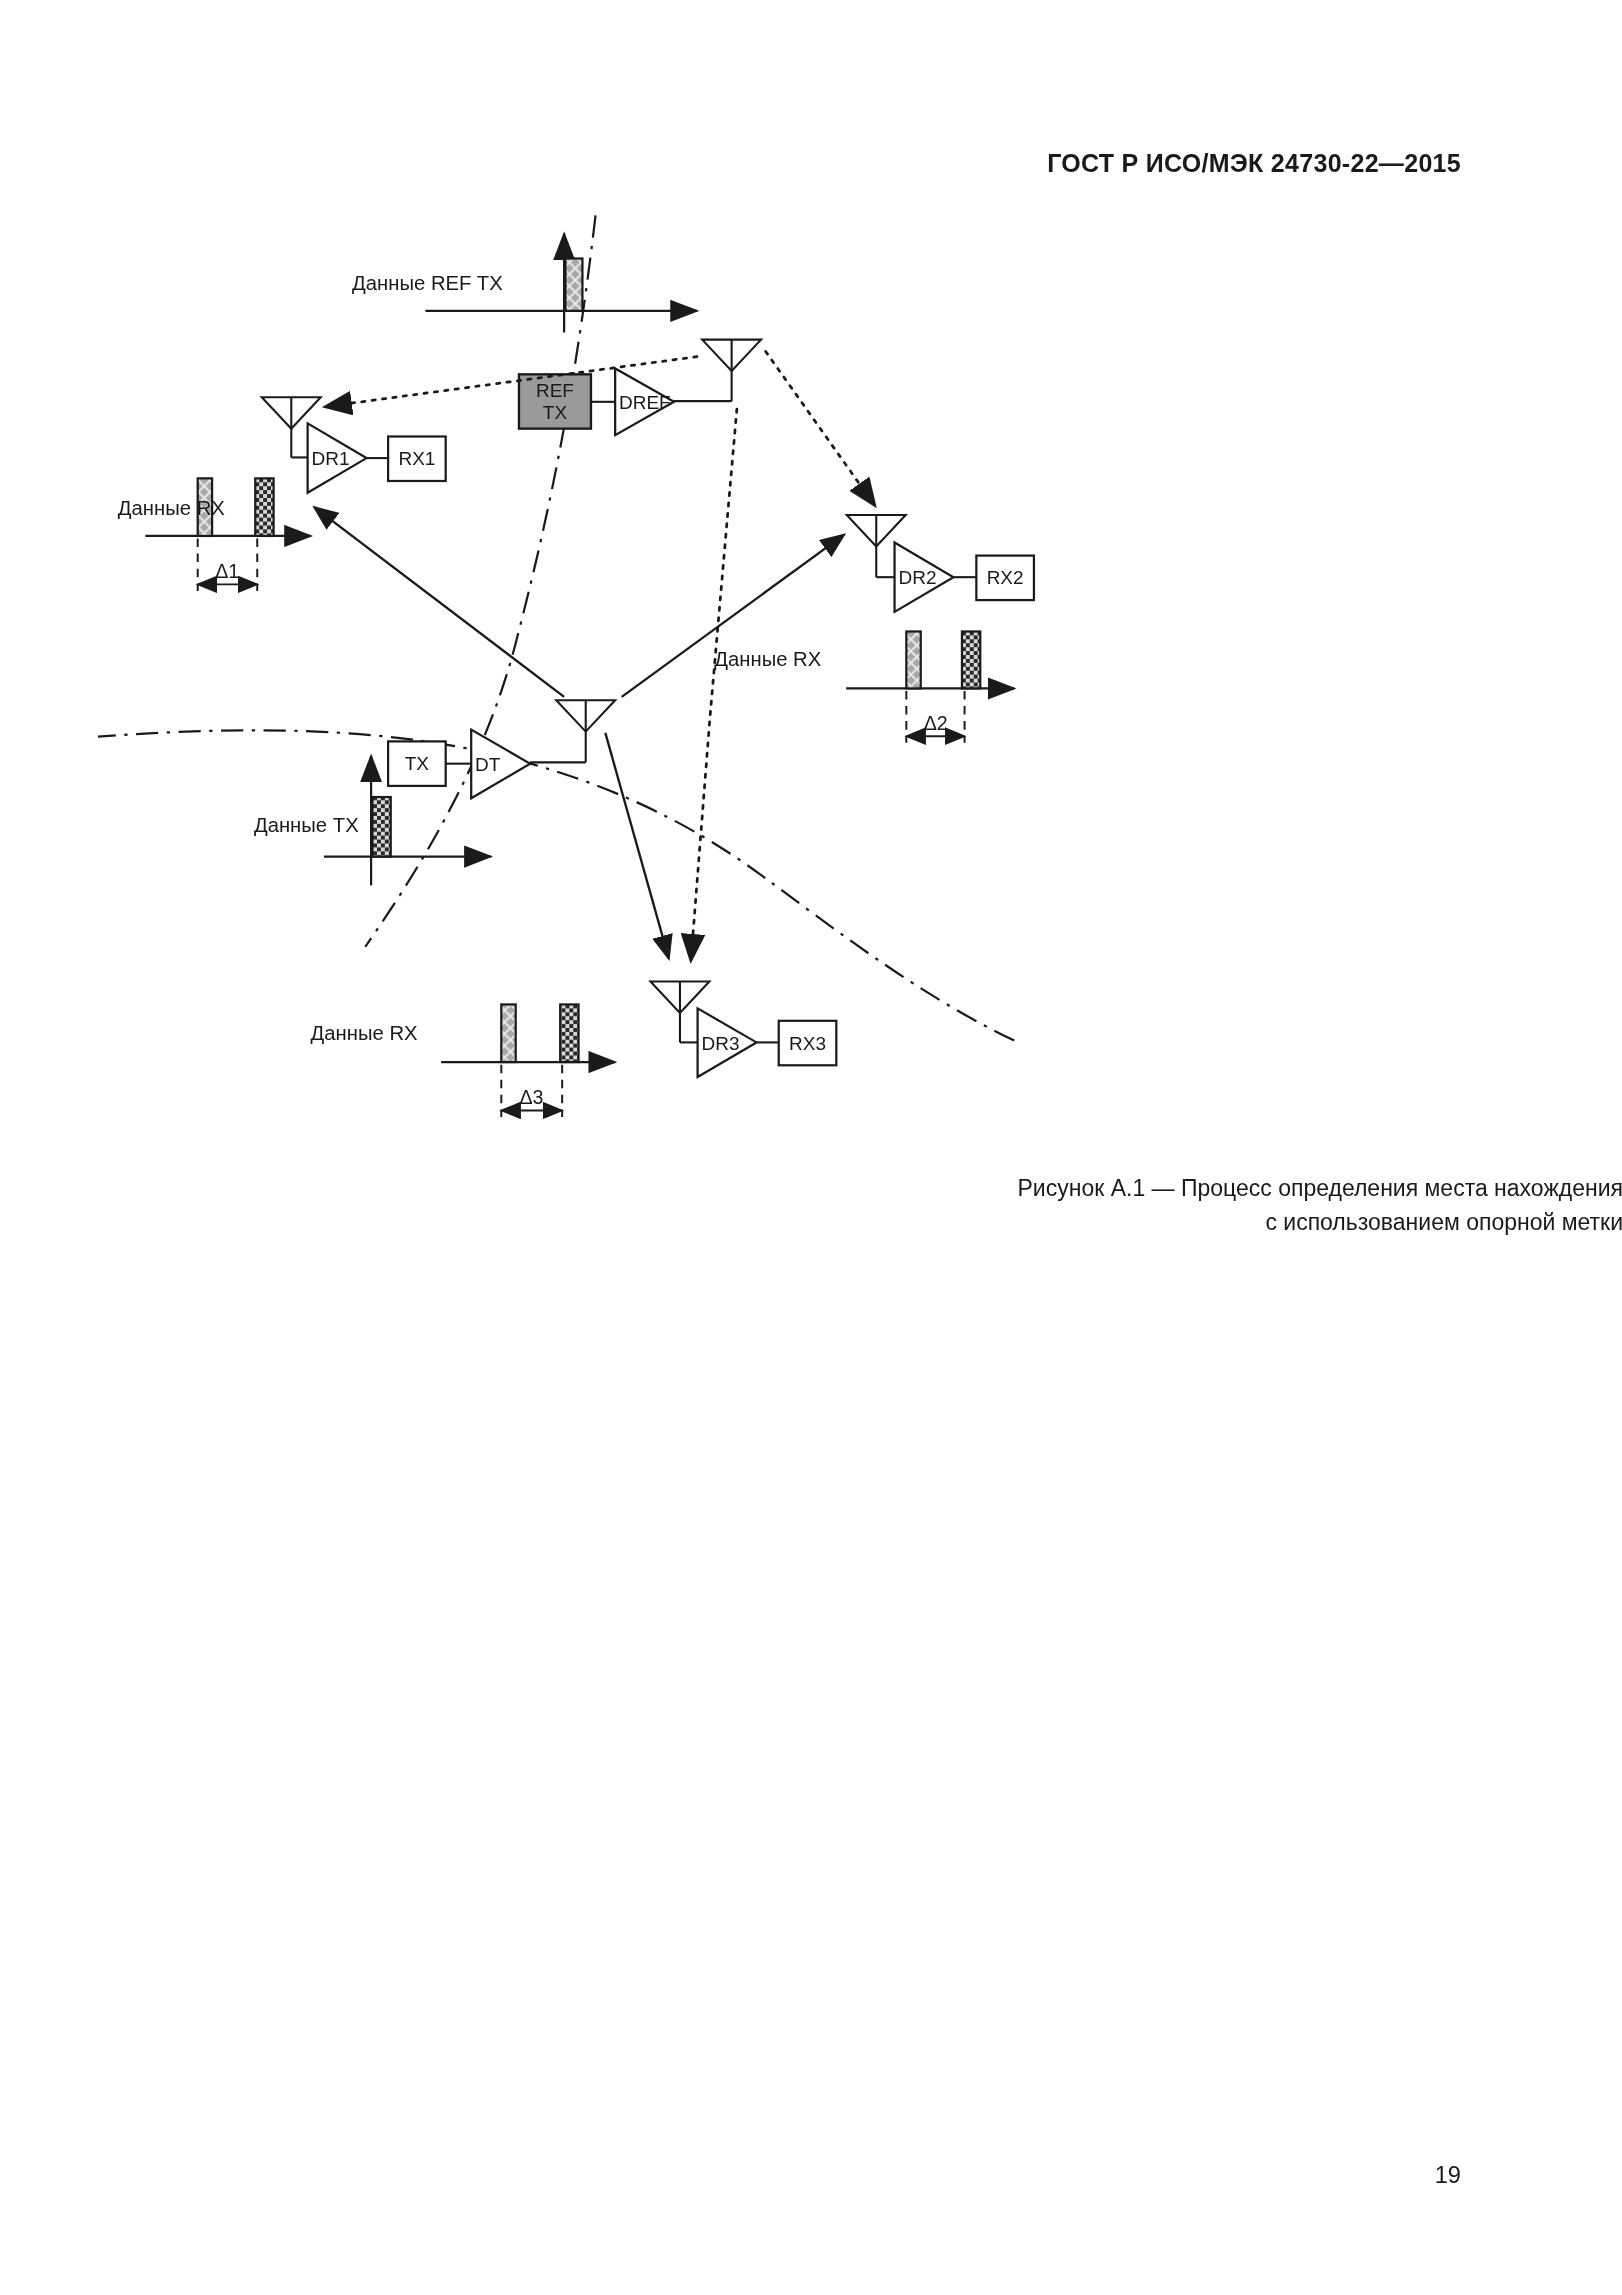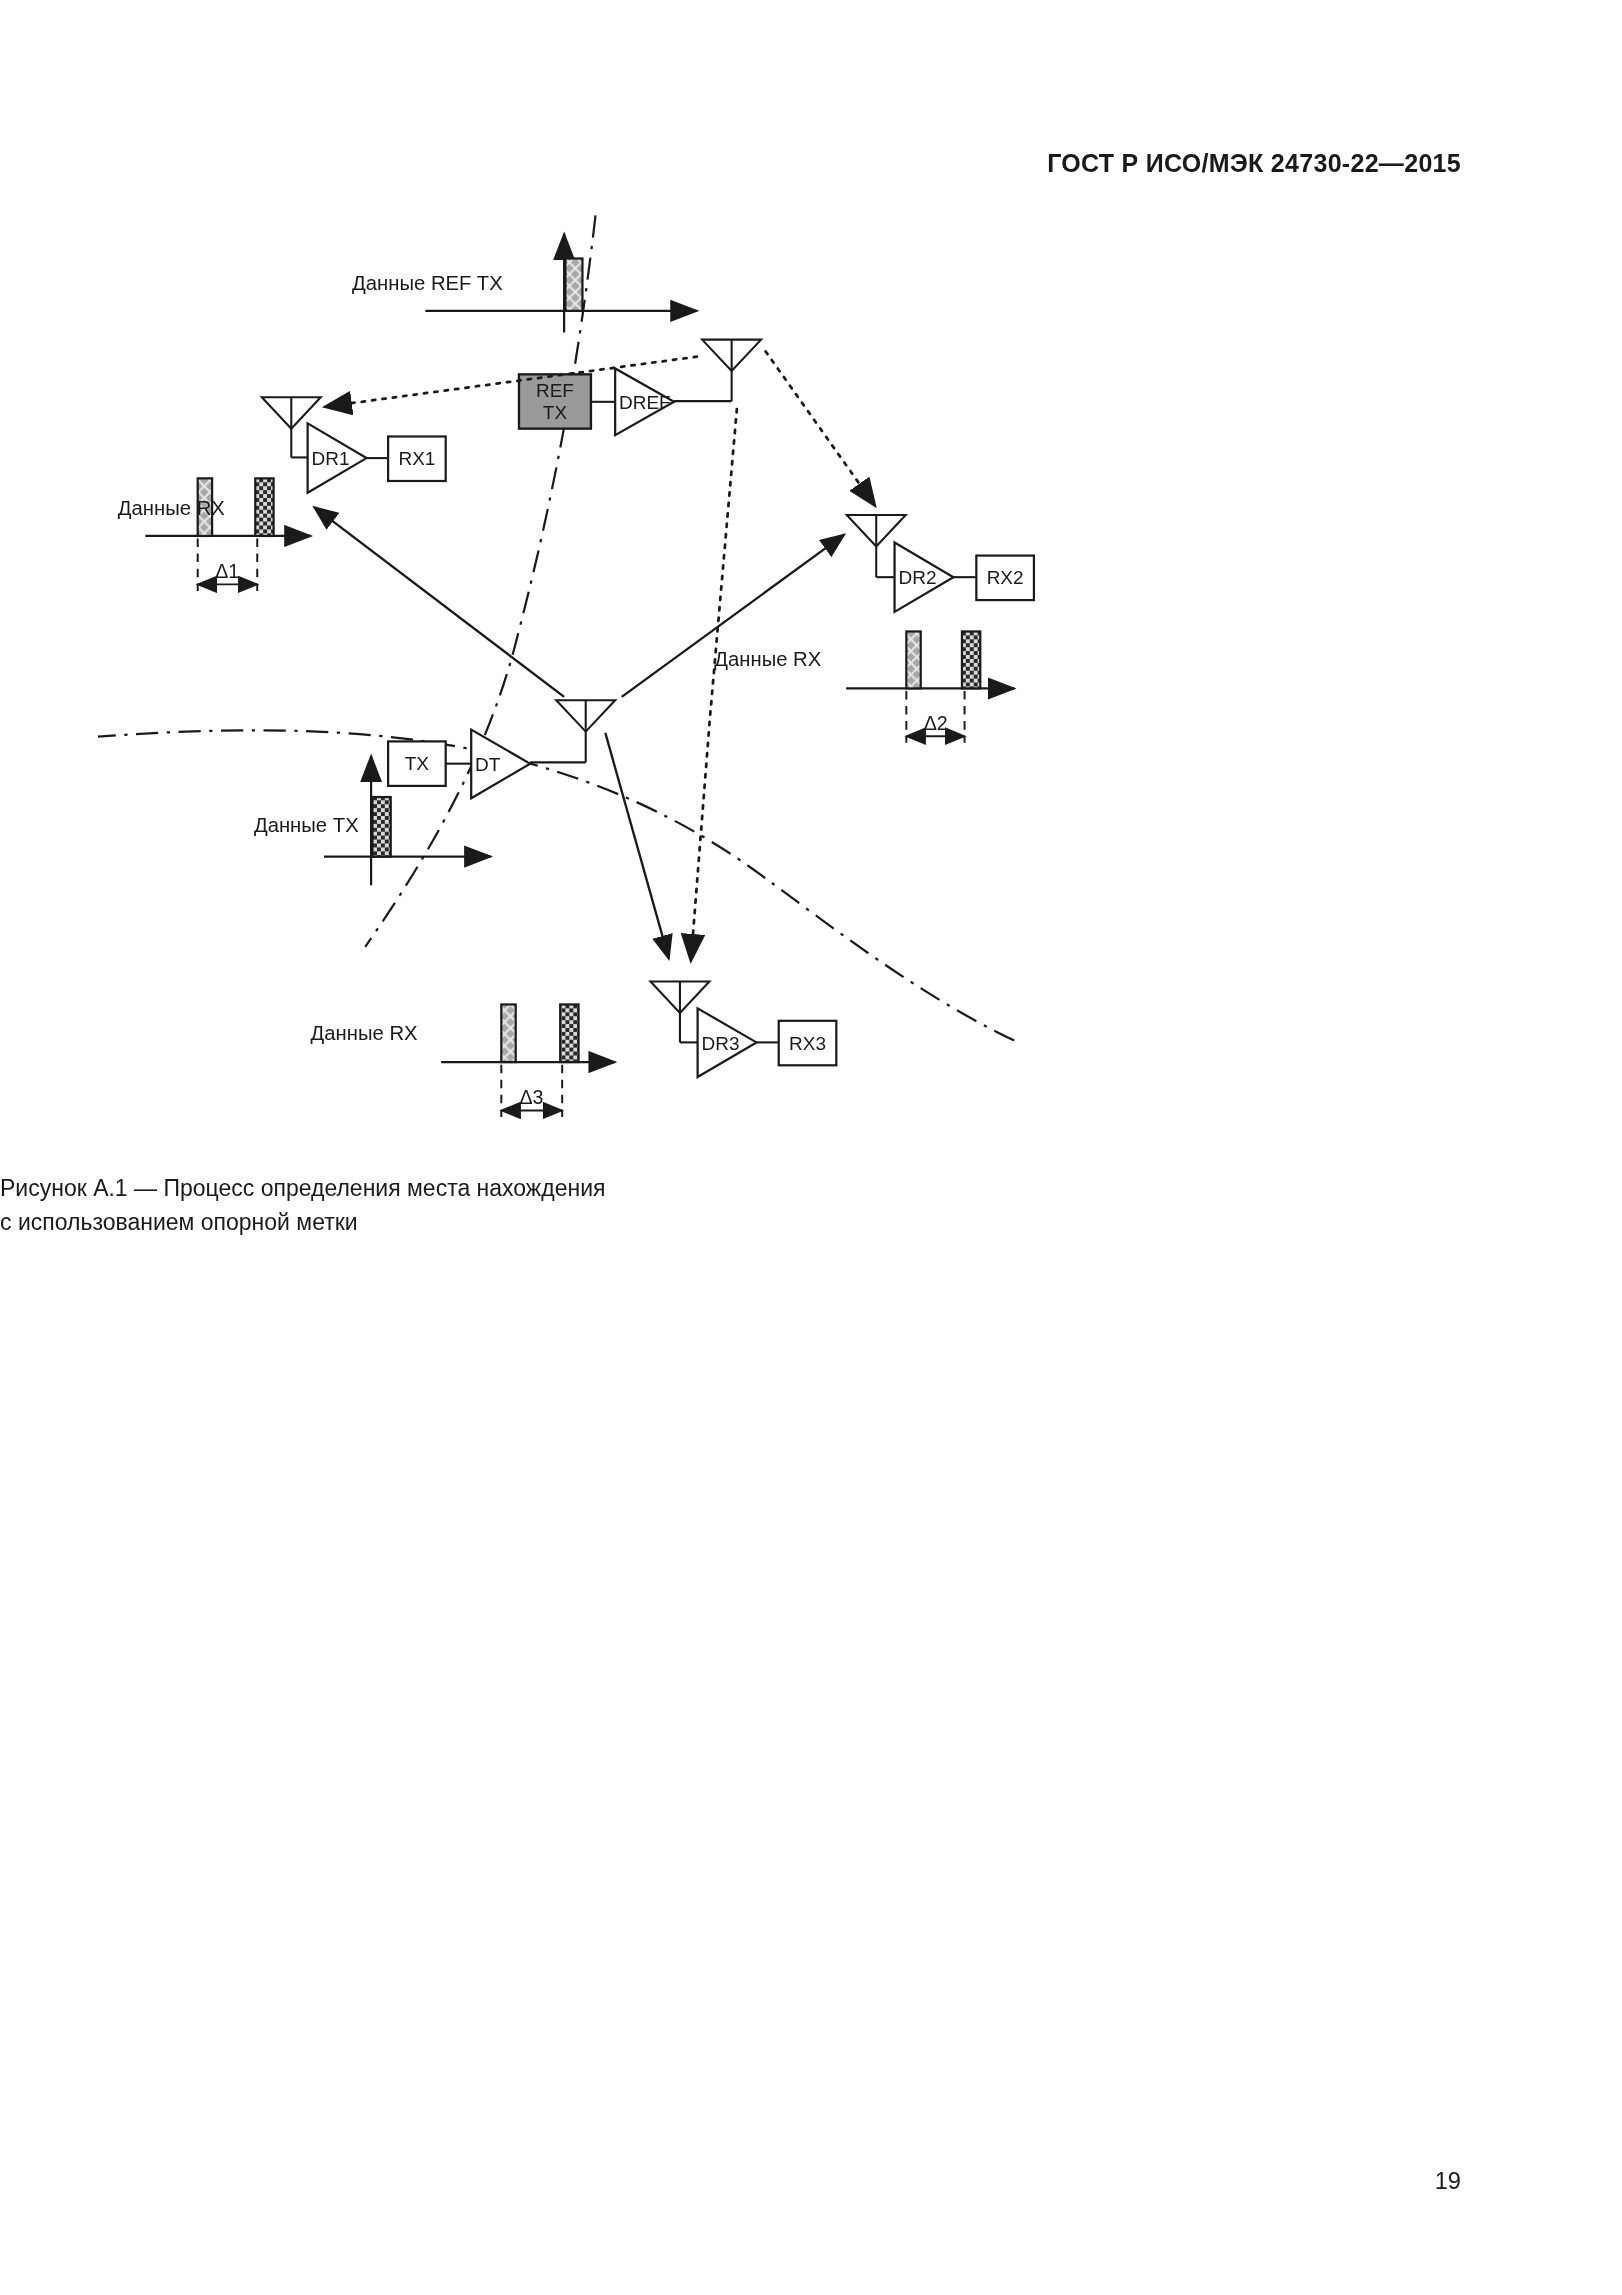--- a/index.html
+++ b/index.html
@@ -39,28 +39,28 @@
   #figure-area svg {
     display: block;
     width: 1440px;
     height: 1060px;
   }
   #figure-caption {
     position: absolute;
     top: 1171px;
     left: 0;
     width: 1623px;
-    text-align: left;
+    text-align: right;
     font-size: 23px;
     line-height: 34px;
   }
   #figure-caption .cap-line { display: block; }
   #page-number {
     position: absolute;
-    bottom: 100px;
+    bottom: 106px;
     right: 162px;
     font-size: 23.6px;
   }
   text {
     font-family: "Liberation Sans", sans-serif;
     fill: #1a1a1a;
   }
   .lbl { font-size: 31px; }
   .lbl-sm { font-size: 29px; }
   .delta { font-size: 30px; }

